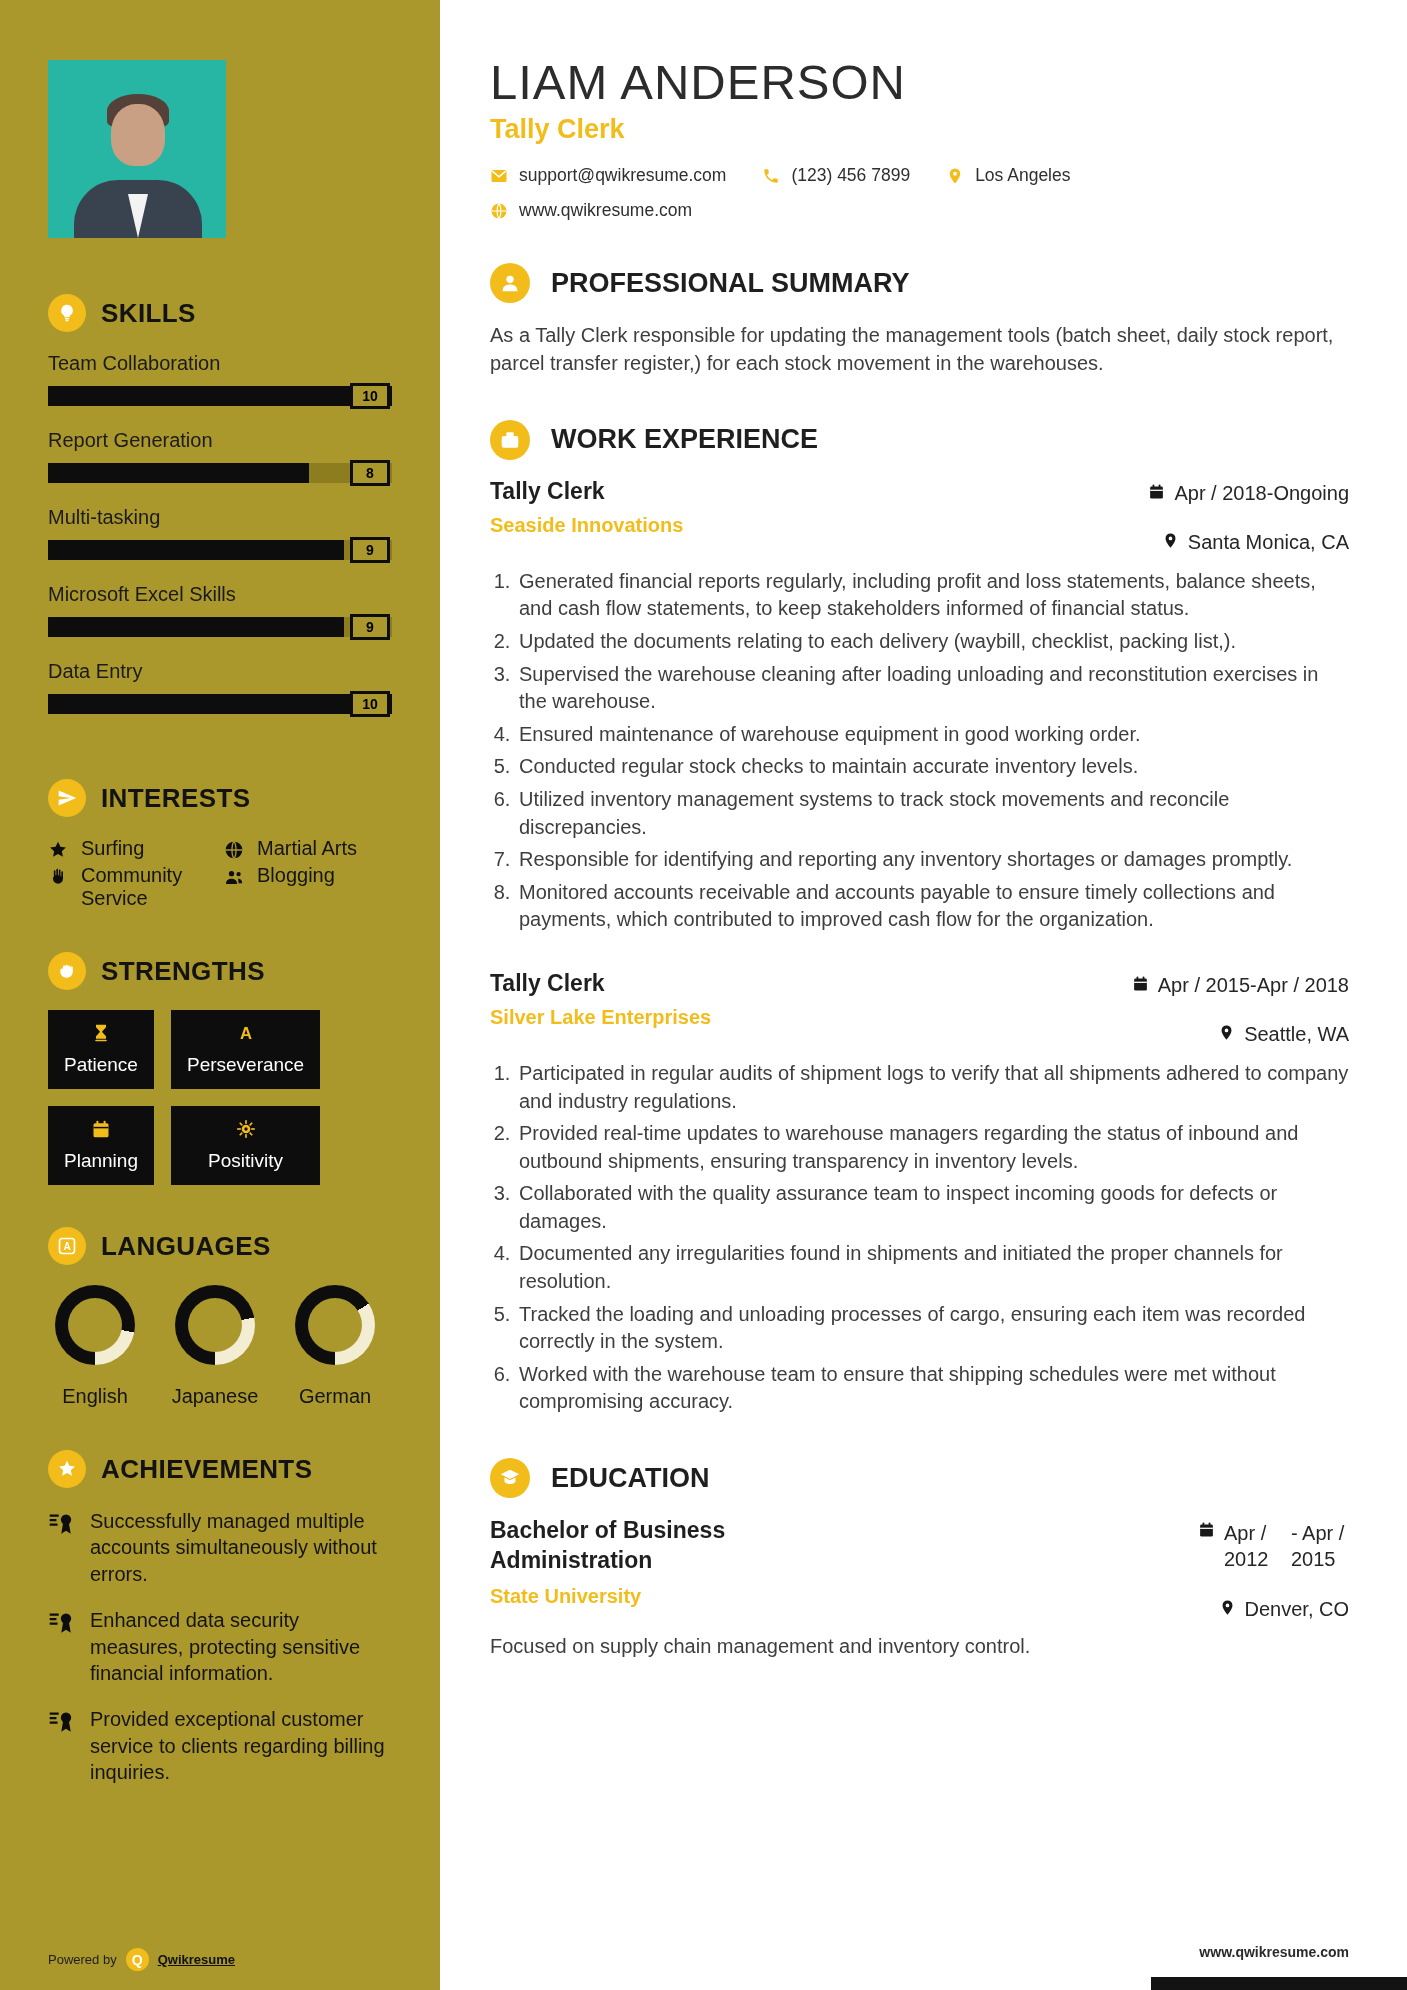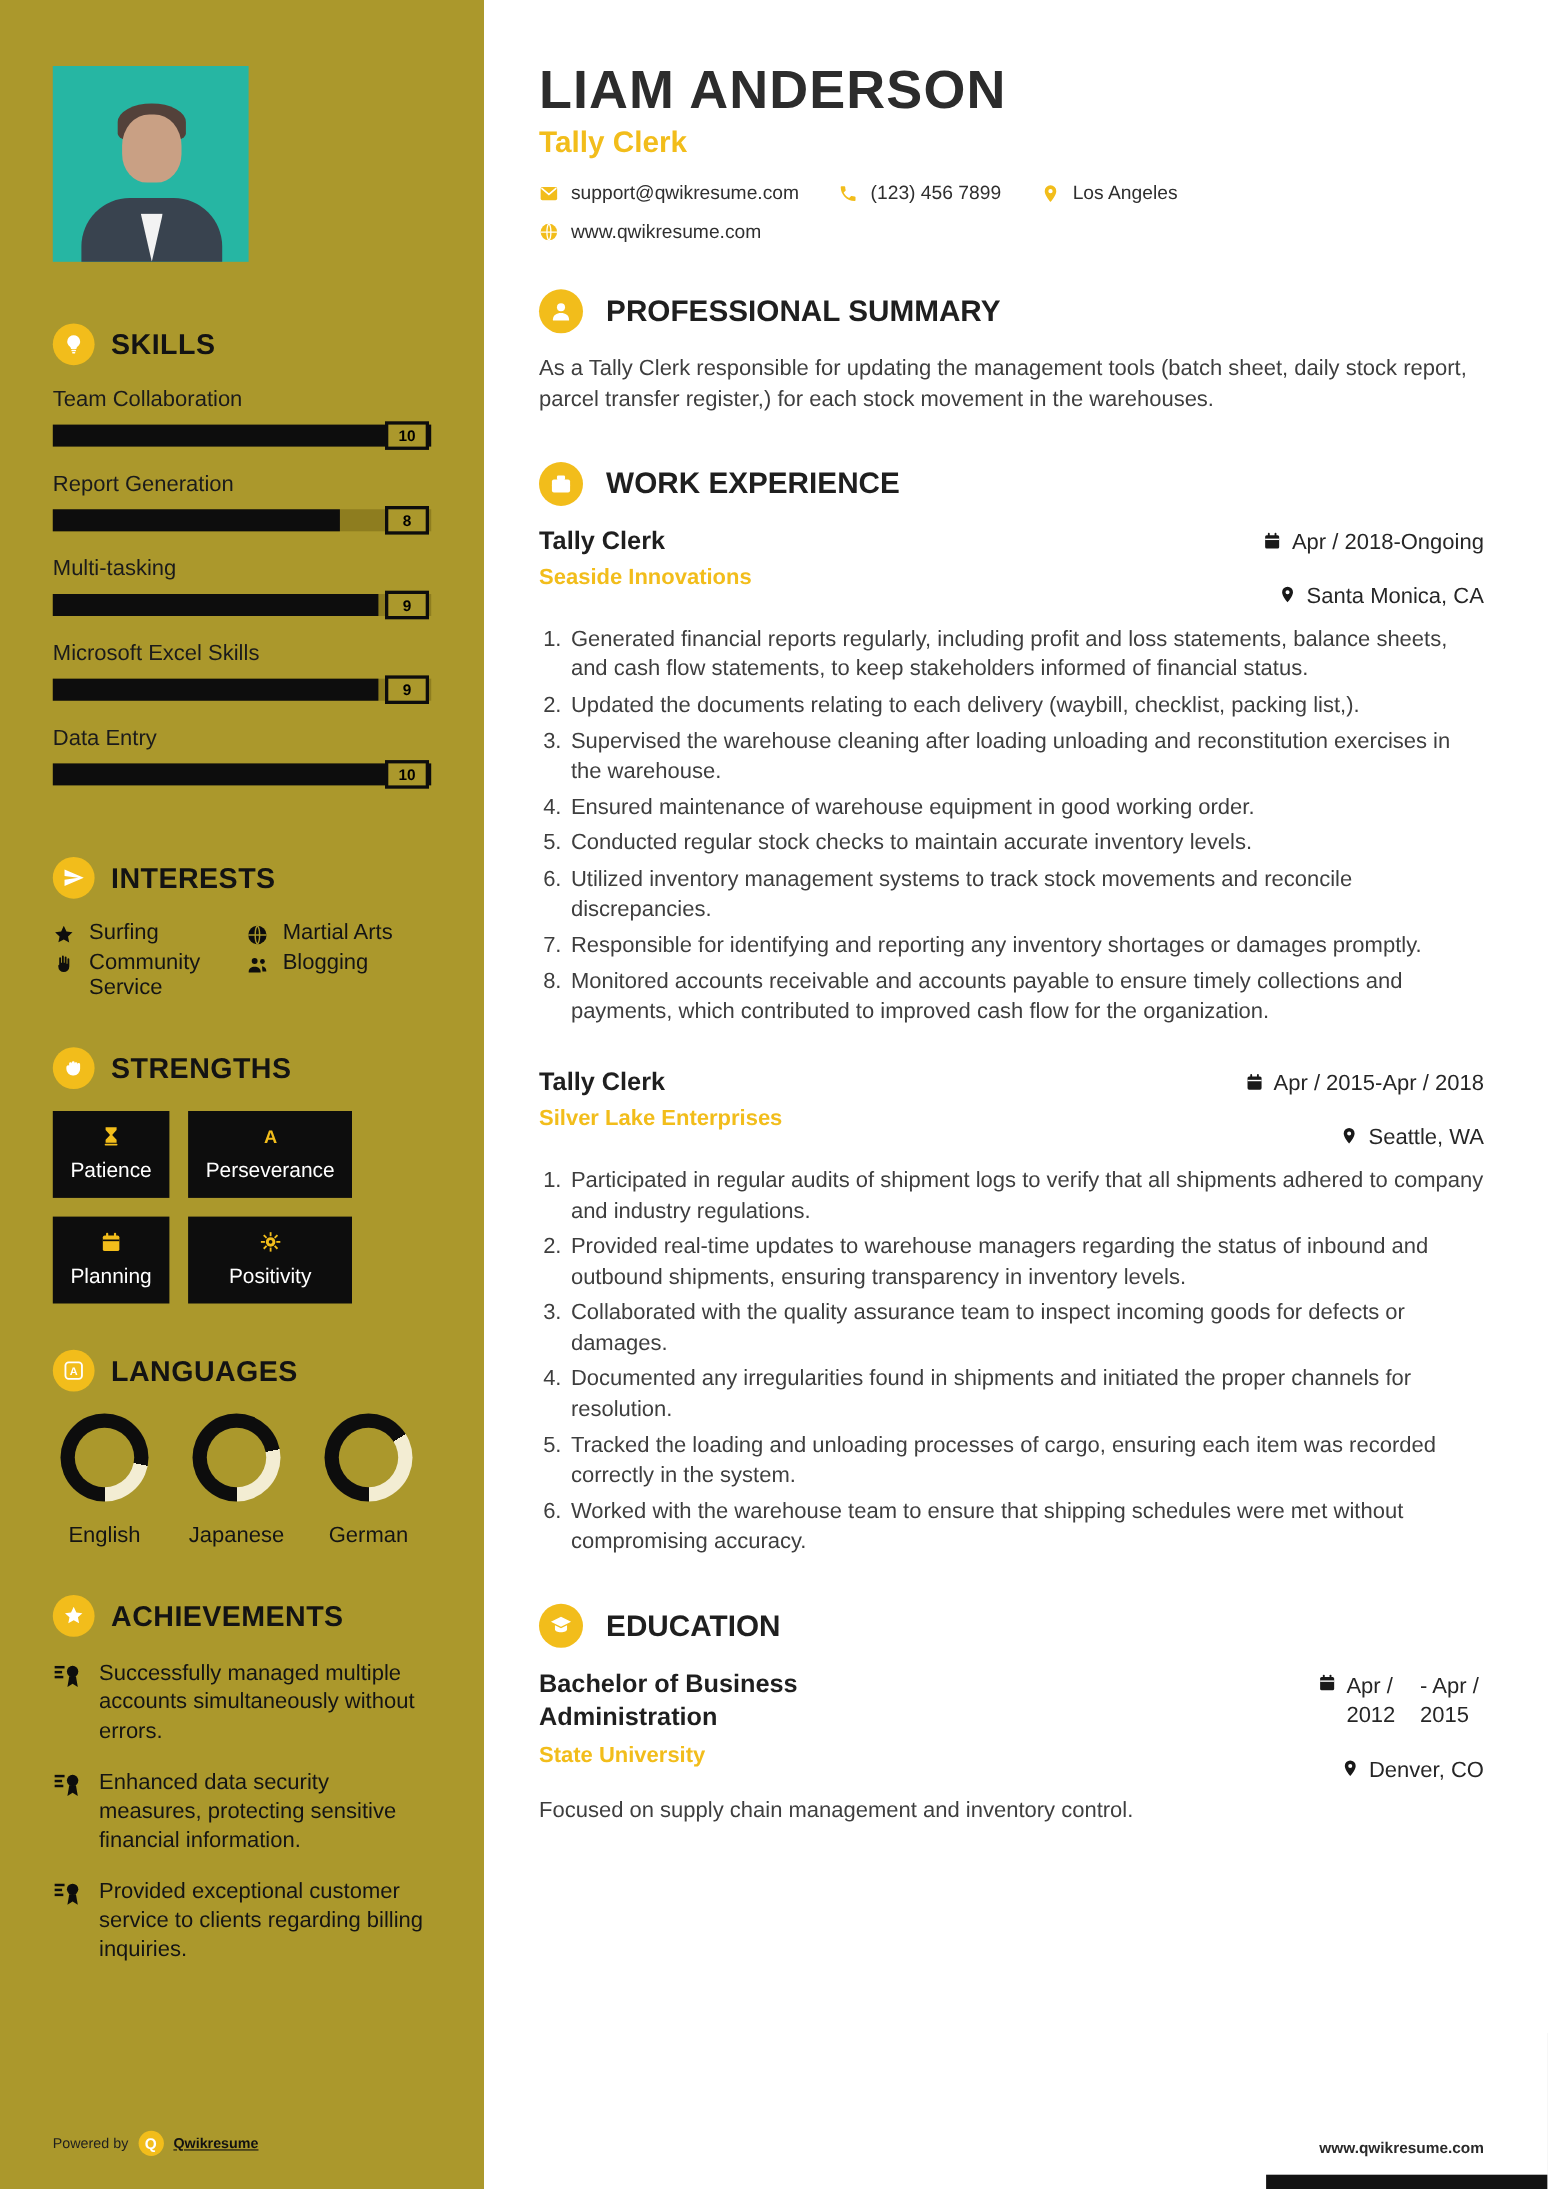--- a/index.html
+++ b/index.html
@@ -2,21 +2,21 @@
 <html style="--accent: #f2bd1b; --sidebar: #ab982c; --track: #8e7d1f; --ink: #0d0d0d; --donut_rest: #f3edd3; --photo_bg: #26b6a3;"><head>
 <meta charset="utf-8">
 <style>
   * { margin:0; padding:0; box-sizing:border-box; }
   body { font-family:"Liberation Sans","DejaVu Sans",sans-serif; background:#e8e8e8; color:#3d3d3d; }
   svg { fill:currentColor; display:block; }
 
   .page { width:1407px; height:1990px; display:flex; position:relative; overflow:hidden; background:#fff; margin:0 auto; }
 
   
-  .sidebar { width:440px; flex-shrink:0; background:var(--sidebar,#ab982c); padding:60px 48px 30px 48px; display:flex; flex-direction:column; }
+  .sidebar { width:440px; flex-shrink:0; background:var(--sidebar,#ab982c); padding:60px 48px 19px 48px; display:flex; flex-direction:column; }
 
   .photo { width:178px; height:178px; background:#26b6a3; position:relative; overflow:hidden; margin-bottom:14px; }
   .ph-hair { position:absolute; top:34px; left:59px; width:62px; height:34px; background:#53413a; border-radius:50% 50% 20% 20%; }
   .ph-head { position:absolute; top:44px; left:63px; width:54px; height:62px; background:#c9a084; border-radius:46% 46% 42% 42%; }
   .ph-body { position:absolute; bottom:-6px; left:26px; width:128px; height:64px; background:#39434f; border-radius:44px 44px 0 0; }
   .ph-shirt { position:absolute; bottom:0; left:80px; width:20px; height:44px; background:#f3f3f3; clip-path:polygon(0 0,100% 0,50% 100%); }
 
   .side-head { display:flex; align-items:center; gap:15px; margin:42px 0 20px; }
   .side-head .ic { width:38px; height:38px; border-radius:50%; background:var(--accent,#f2bd1b); color:#fff; display:flex; align-items:center; justify-content:center; flex-shrink:0; }
   .side-head .ic svg { width:20px; height:20px; }
@@ -44,21 +44,21 @@
 
   .ach { display:flex; gap:15px; margin-bottom:20px; font-size:20px; line-height:1.32; color:#141414;justify-content:space-between; }
   .ach svg { width:27px; height:27px; flex-shrink:0; margin-top:2px; color:#0d0d0d; }
 
   .side-footer { margin-top:auto; display:flex; align-items:center; gap:9px; font-size:13px; color:#1e1e1e; }
   .logo-dot { width:23px; height:23px; border-radius:50%; background:var(--accent,#f2bd1b); color:#fff; font-weight:700; font-size:14px; display:flex; align-items:center; justify-content:center; }
   .brand { text-decoration:underline; font-weight:700; color:#111; }
 
   
   .main { flex:1; padding:54px 58px 40px 50px; position:relative; }
-  .name { font-size:49px; font-weight:700; color:#2c2c2c; letter-spacing:1px; }
+  .name { font-size:49px; font-weight:400; color:#2c2c2c; letter-spacing:1px; }
   .job-title { font-size:27px; color:var(--accent,#f2bd1b); font-weight:600; margin:4px 0 20px; }
   .contact-row { display:flex; gap:36px; margin-bottom:14px; }
   .contact { display:flex; align-items:center; gap:11px; font-size:17.5px; color:#2f2f2f; }
   .contact svg { width:18px; height:18px; color:var(--accent,#f2bd1b); --bg-ctx:#fff; flex-shrink:0; }
 
   .m-sec { margin-top:42px; }
   .m-head { display:flex; align-items:center; gap:21px; margin-bottom:18px; }
   .m-head .ic { width:40px; height:40px; border-radius:50%; background:var(--accent,#f2bd1b); color:#fff; display:flex; align-items:center; justify-content:center; flex-shrink:0; }
   .m-head .ic svg { width:22px; height:22px; }
   .m-head h2 { font-size:27px; font-weight:800; color:#1f1f1f; }

